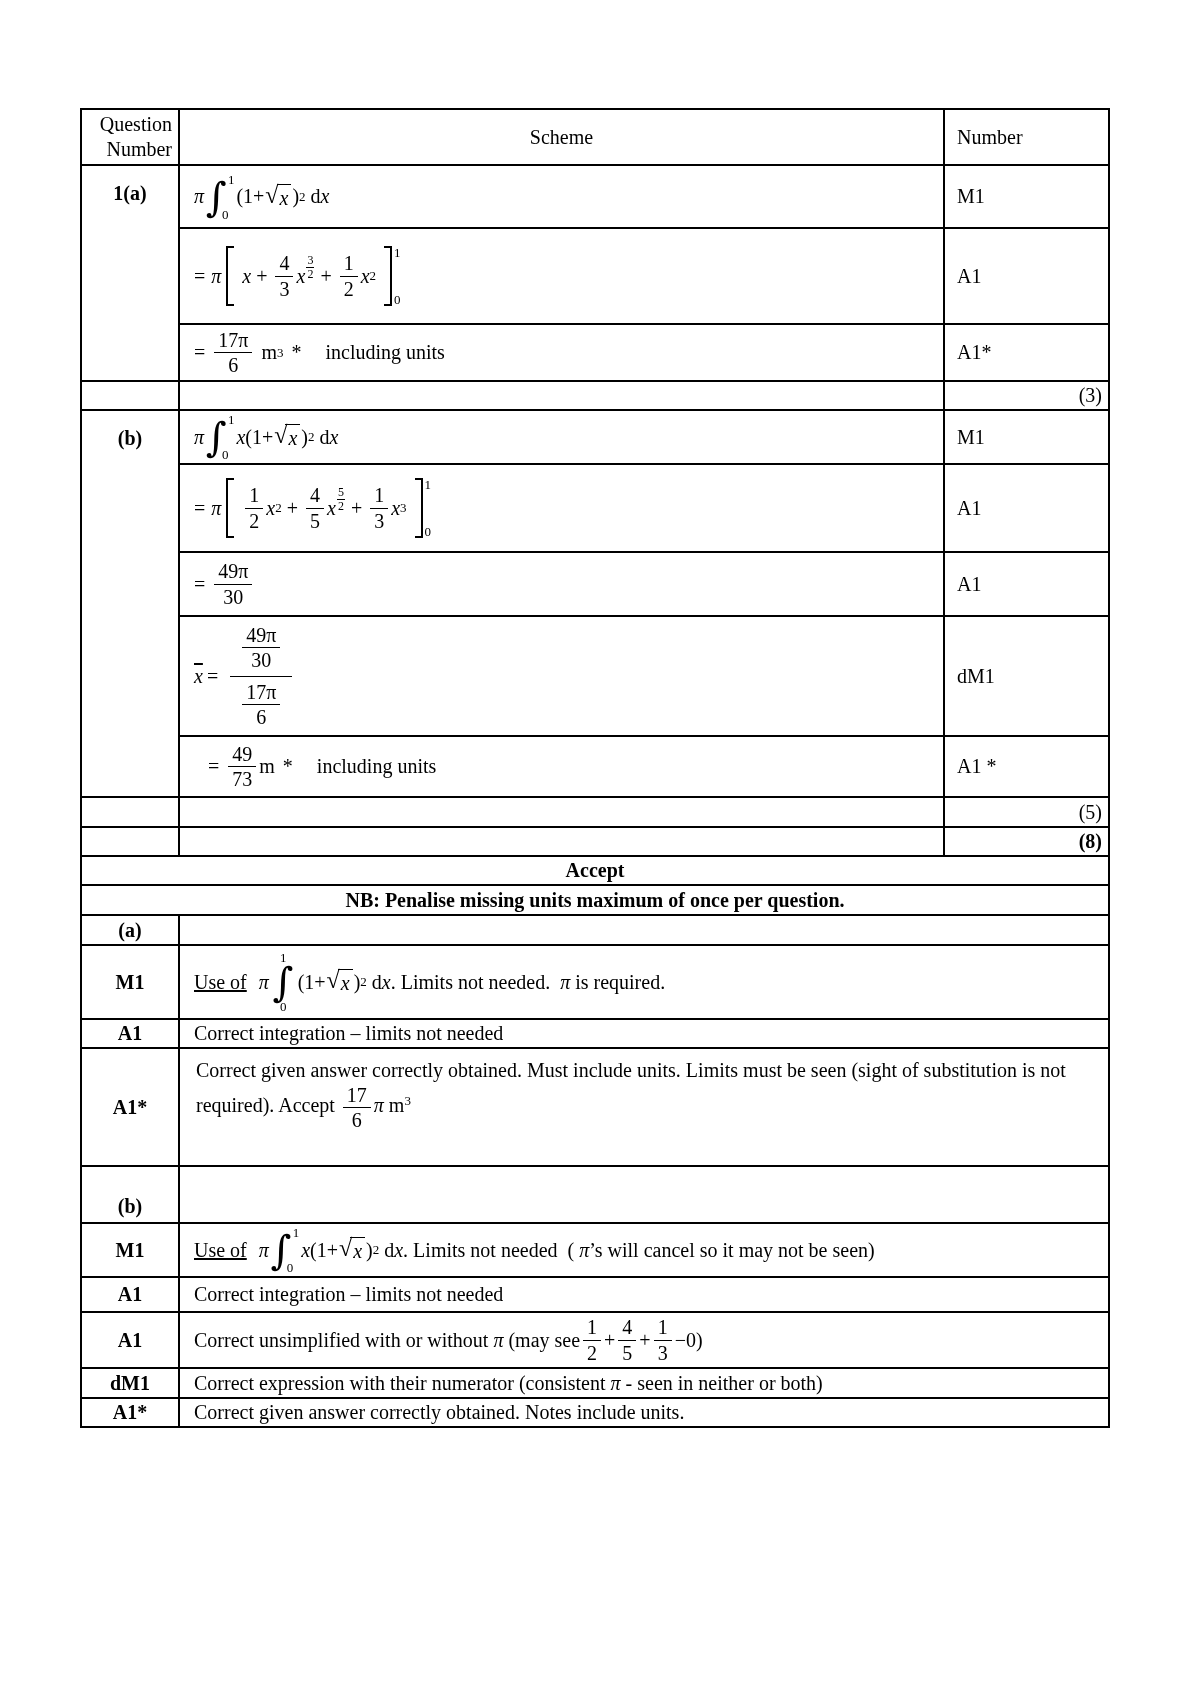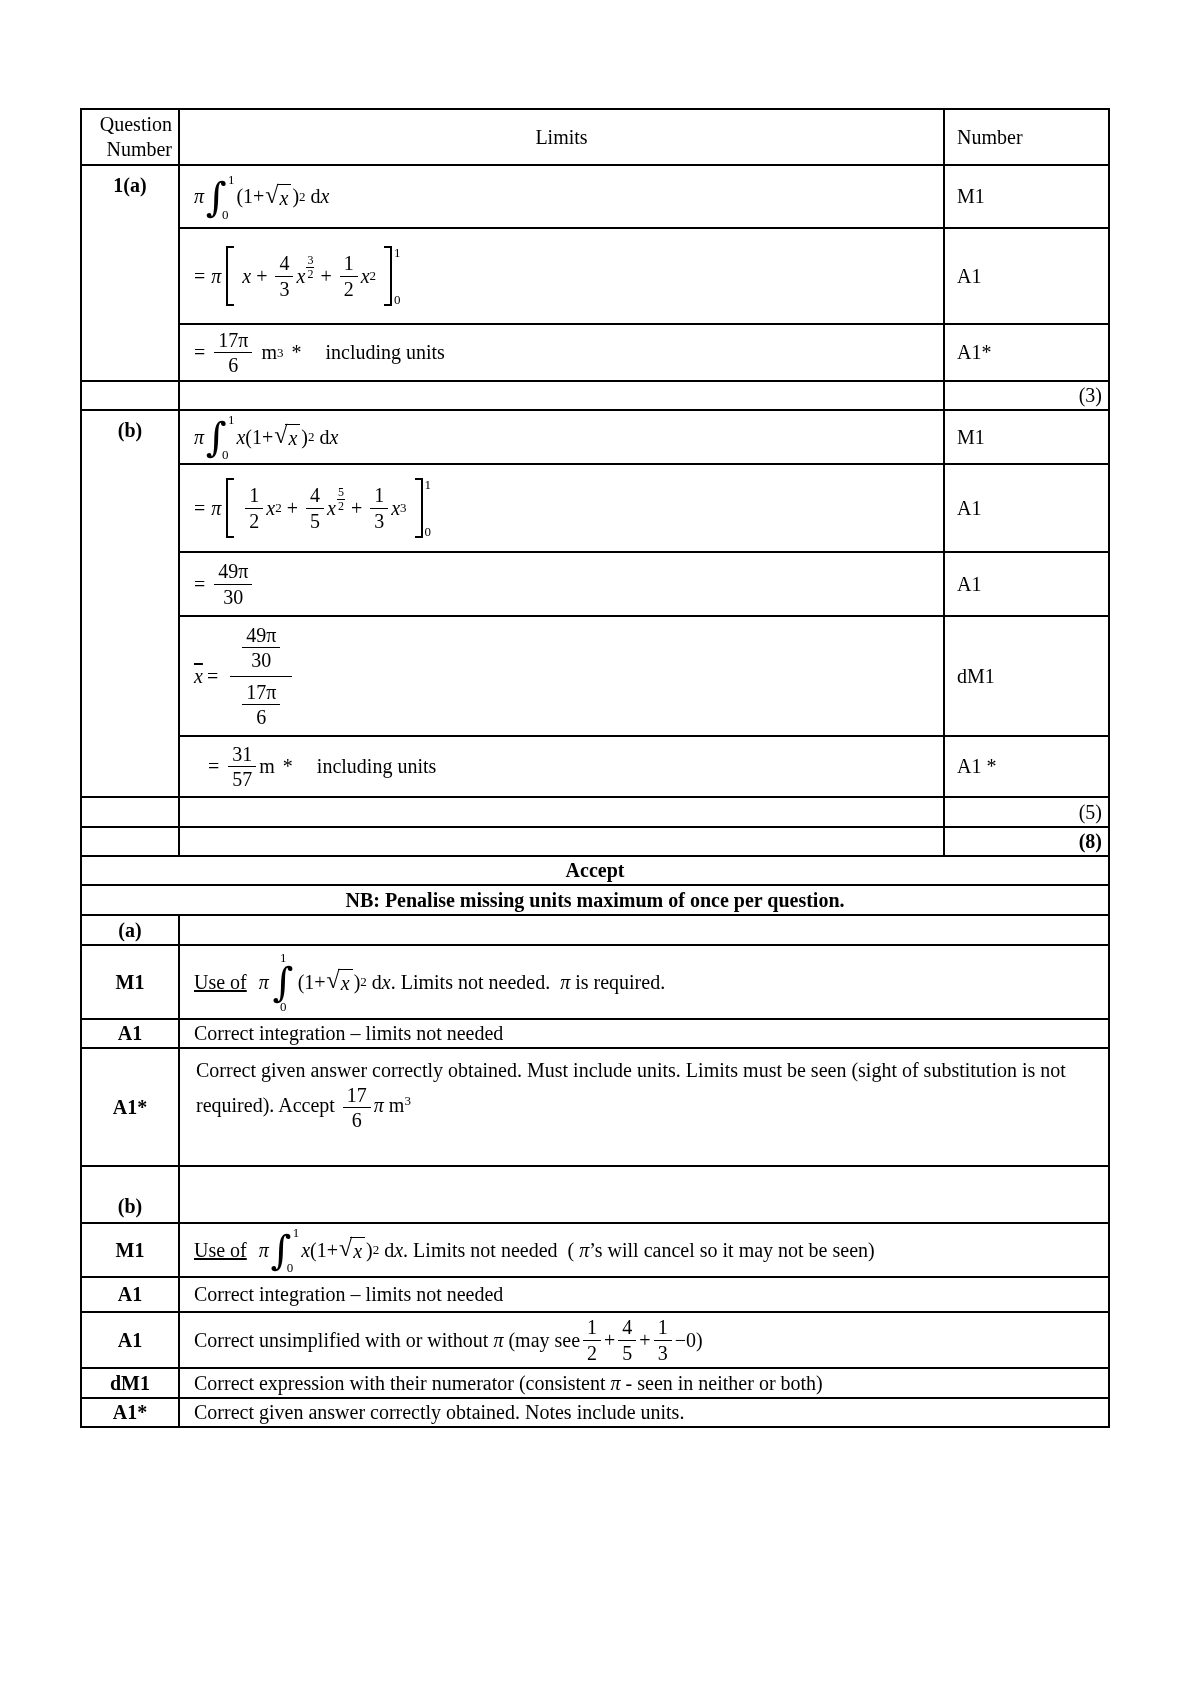--- a/index.html
+++ b/index.html
@@ -10,21 +10,21 @@
   }
   .sheet { position:absolute; left:80px; top:108px; }
   table { border-collapse:collapse; table-layout:fixed; width:1028px; }
   td, th {
     border:2px solid #000; padding:2px 6px; font-size:20px;
     font-weight:normal; vertical-align:middle; text-align:left; overflow:visible;
   }
   th.qhead { text-align:right; white-space:pre-line; line-height:1.25; }
   th.shead { text-align:center; }
   th.mhead { text-align:left; padding-left:12px; }
-  .qcol { text-align:center; vertical-align:top; font-weight:bold; padding-top:8px; }
+  .qcol { text-align:center; vertical-align:top; font-weight:bold; padding-top:16px; }
   .qcol-bottom { text-align:center; vertical-align:bottom; font-weight:bold; padding-bottom:4px; }
   .qcol-mid { text-align:center; font-weight:bold; }
   .mark { padding-left:12px; }
   .sub { text-align:right; padding-right:6px; }
   .bold { font-weight:bold; }
   .scheme { padding-left:14px; }
   .center { text-align:center; }
   .top { vertical-align:top; padding-top:6px; }
   
   .math { display:inline-flex; align-items:center; font-size:20px; white-space:pre; }
@@ -79,21 +79,21 @@
   <colgroup>
         <col style="width:98px">
         <col style="width:765px">
         <col style="width:165px">
       </colgroup>
 
   <tbody>
         <tr style="height:47px">
     <th class="qhead">Question
 Number</th>
-    <th class="shead">Limits</th>
+    <th class="shead">Scheme</th>
     <th class="mhead">Number</th>
   </tr>
 
   <tr style="height:63px">
     <td class="qcol" rowspan="3">1(a)</td>
     <td class="scheme">
       <span class="math"><span class="it">π</span><span class="intwrap"><span class="int">∫</span><span class="intlims"><span class="up">1</span><span class="lo">0</span></span></span><span>(1+</span><span class="sqrt"><span class="rad">√</span><span class="vinc it">x</span></span><span>)</span><sup>2</sup><span class="gap-s">d</span><span class="it">x</span></span>
     </td>
     <td class="mark">M1</td>
   </tr>
@@ -142,21 +142,21 @@
 
   <tr style="height:120px">
     <td class="scheme">
       <span class="math"><span class="xbar">x</span><span class="eq">=</span><span class="frac bigfrac"><span class="num"><span class="frac"><span class="num">49π</span><span class="den">30</span></span></span><span class="den"><span class="frac"><span class="num">17π</span><span class="den">6</span></span></span></span></span>
     </td>
     <td class="mark">dM1</td>
   </tr>
 
   <tr style="height:61px">
     <td class="scheme">
-      <span class="math indent"><span class="eq">=</span><span class="frac"><span class="num">31</span><span class="den">57</span></span><span>m</span><span class="star">*</span><span class="note-sp">including units</span></span>
+      <span class="math indent"><span class="eq">=</span><span class="frac"><span class="num">49</span><span class="den">73</span></span><span>m</span><span class="star">*</span><span class="note-sp">including units</span></span>
     </td>
     <td class="mark">A1 *</td>
   </tr>
 
   <tr style="height:30px">
     <td></td>
     <td></td>
     <td class="sub">(5)</td>
   </tr>
 

